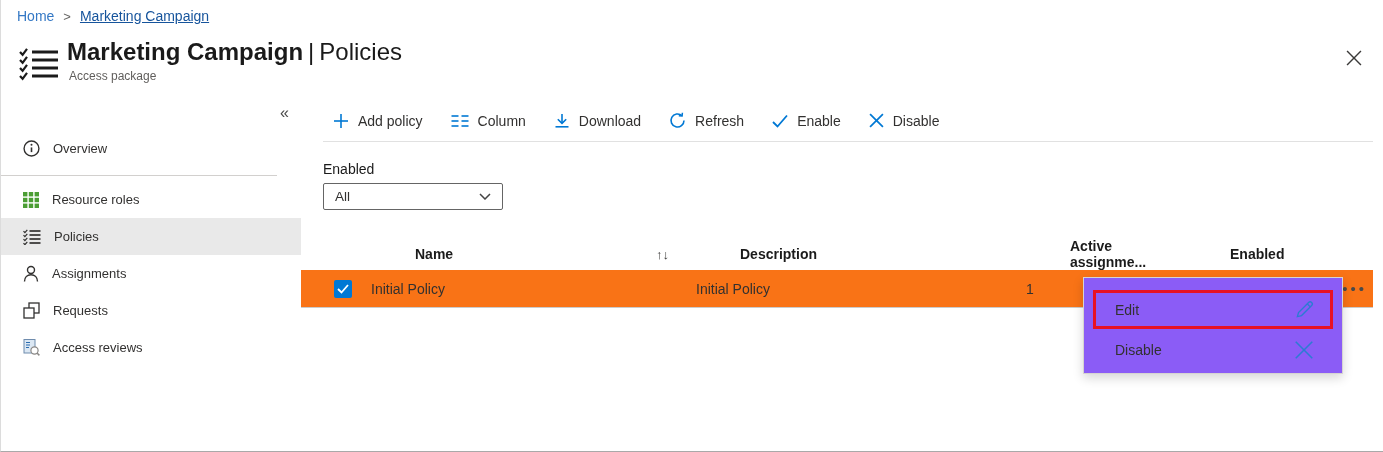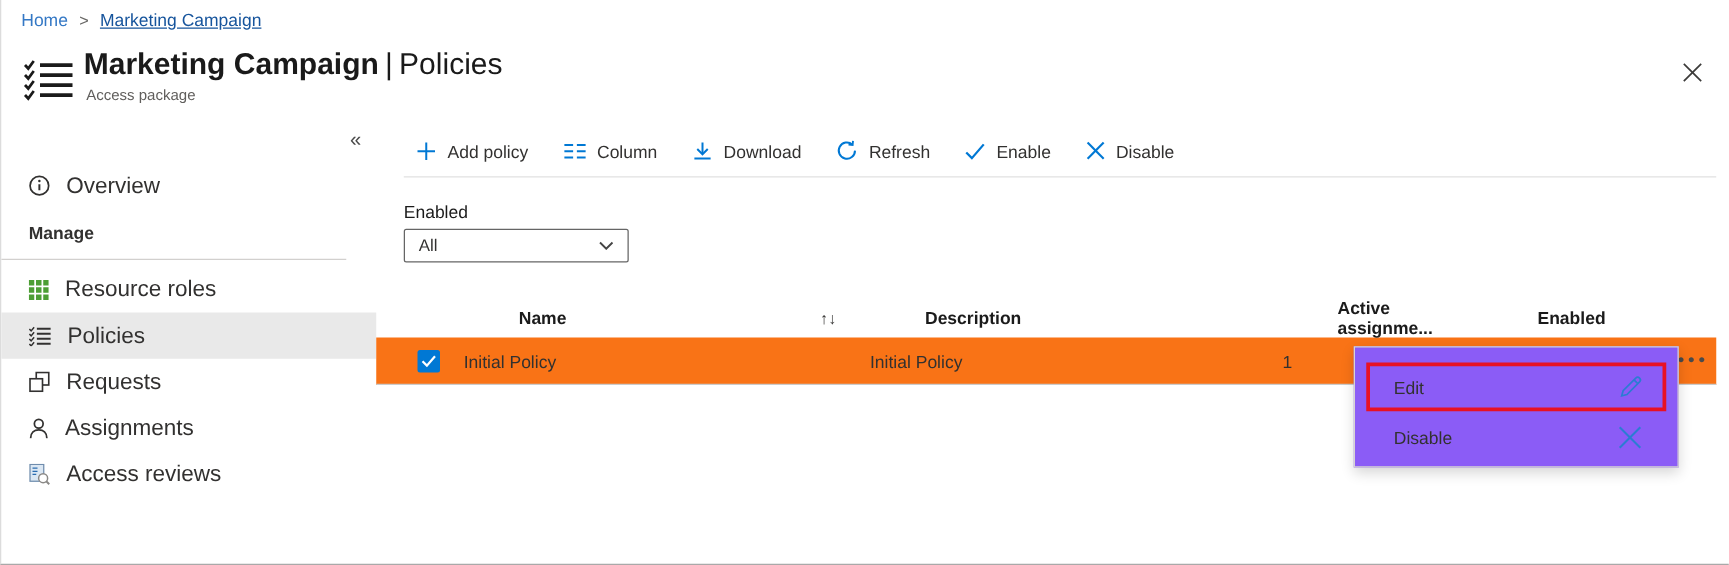--- a/index.html
+++ b/index.html
@@ -21,21 +21,21 @@
   .title { font-size:24px; color:#1a1a1a; white-space:nowrap; }
   .t-bold { font-weight:700; }
   .t-sep { font-weight:400; margin:0 5px; }
   .t-reg { font-weight:400; }
   .subtitle { font-size:12px; color:#605e5c; margin-top:3px; margin-left:2px; }
   .close-btn { position:absolute; top:12px; right:21px; cursor:pointer; width:16px; height:16px; }
   
   .body { position:absolute; top:100px; left:0; right:0; bottom:0; display:flex; }
   .sidebar { width:300px; flex:none; position:relative; padding-top:30px; }
   .collapse { position:absolute; top:4px; right:12px; font-size:16px; color:#4a4a4a; cursor:pointer; }
-  .side-item { height:36px; display:flex; align-items:center; padding-left:22px; gap:13px; font-size:18px; cursor:pointer; }
+  .side-item { height:36px; display:flex; align-items:center; padding-left:22px; gap:13px; font-size:13px; cursor:pointer; }
   .manage-item { height:37px; }
   .side-item.selected { background:#e9e9e9; }
   .side-item svg { flex:none; }
   .side-section { font-weight:700; font-size:14px; padding-left:22px; margin-top:12px; height:20px; }
   .side-divider { border-bottom:1px solid #d2d0ce; margin-top:9px; margin-bottom:5px; width:276px; }
   
   .main { flex:1; position:relative; }
   .toolbar { margin-left:22px; margin-right:10px; height:42px; display:flex; align-items:center; gap:28px; padding-left:10px; border-bottom:1px solid #e1e1e1; }
   .tb-item { display:flex; align-items:center; gap:9px; font-size:14px; color:#323130; cursor:pointer; white-space:nowrap; }
   .filters { margin-left:22px; margin-top:14px; height:54px; display:flex; align-items:flex-end; gap:36px; }
@@ -105,21 +105,20 @@
 
       <div class="side-item">
         <svg width="17" height="17" viewBox="0 0 16 16">
           <circle cx="8" cy="8" r="7" stroke="#323130" stroke-width="1.3" fill="none"></circle>
           <line x1="8" y1="7" x2="8" y2="11.4" stroke="#323130" stroke-width="1.5"></line>
           <circle cx="8" cy="4.5" r="0.95" fill="#323130"></circle>
         </svg>
         <span>Overview</span>
       </div>
 
-      <div class="side-section">Manage</div>
       <div class="side-divider"></div>
 
       <div class="side-item manage-item">
         <svg width="16" height="16" viewBox="0 0 16 16">
           <g fill="#4c9e34">
             <rect x="0" y="0" width="4.4" height="4.4"></rect>
               <rect x="5.8" y="0" width="4.4" height="4.4"></rect>
               <rect x="11.6" y="0" width="4.4" height="4.4"></rect>
             <rect x="0" y="5.8" width="4.4" height="4.4"></rect>
               <rect x="5.8" y="5.8" width="4.4" height="4.4"></rect>
@@ -144,33 +143,33 @@
             <path d="M0.5 2.2 l1.4 1.5 L4.3 0.8"></path>
               <path d="M0.5 6.2 l1.4 1.5 L4.3 4.8"></path>
             <path d="M0.5 10.2 l1.4 1.5 L4.3 8.8"></path>
               <path d="M0.5 14.2 l1.4 1.5 L4.3 12.8"></path>
           </g>
         </svg>
         <span>Policies</span>
       </div>
 
       <div class="side-item manage-item">
+        <svg width="16" height="17" viewBox="0 0 16 17">
+          <circle cx="8" cy="5" r="3.5" stroke="#323130" stroke-width="1.4" fill="none"></circle>
+          <path d="M1.5 16.5 c0 -4.4 2.9 -6.7 6.5 -6.7 s6.5 2.3 6.5 6.7" stroke="#323130" stroke-width="1.4" fill="none"></path>
+        </svg>
+        <span>Assignments</span>
+      </div>
+
+      <div class="side-item manage-item">
         <svg width="17" height="17" viewBox="0 0 17 17">
           <rect x="6" y="1" width="10" height="10" stroke="#323130" stroke-width="1.3" fill="none"></rect>
           <rect x="1" y="6" width="10" height="10" stroke="#323130" stroke-width="1.3" fill="#ffffff"></rect>
         </svg>
         <span>Requests</span>
-      </div>
-
-      <div class="side-item manage-item">
-        <svg width="16" height="17" viewBox="0 0 16 17">
-          <circle cx="8" cy="5" r="3.5" stroke="#323130" stroke-width="1.4" fill="none"></circle>
-          <path d="M1.5 16.5 c0 -4.4 2.9 -6.7 6.5 -6.7 s6.5 2.3 6.5 6.7" stroke="#323130" stroke-width="1.4" fill="none"></path>
-        </svg>
-        <span>Assignments</span>
       </div>
 
       <div class="side-item manage-item">
         <svg width="17" height="17" viewBox="0 0 17 17">
           <rect x="1" y="0.5" width="11" height="13.5" fill="#dbe7f3" stroke="#6f8cad" stroke-width="1"></rect>
           <g stroke="#2b6cb0" stroke-width="1">
             <line x1="3" y1="3.5" x2="7" y2="3.5"></line>
               <line x1="3" y1="6" x2="7" y2="6"></line>
               <line x1="3" y1="8.5" x2="6" y2="8.5"></line>
           </g>

